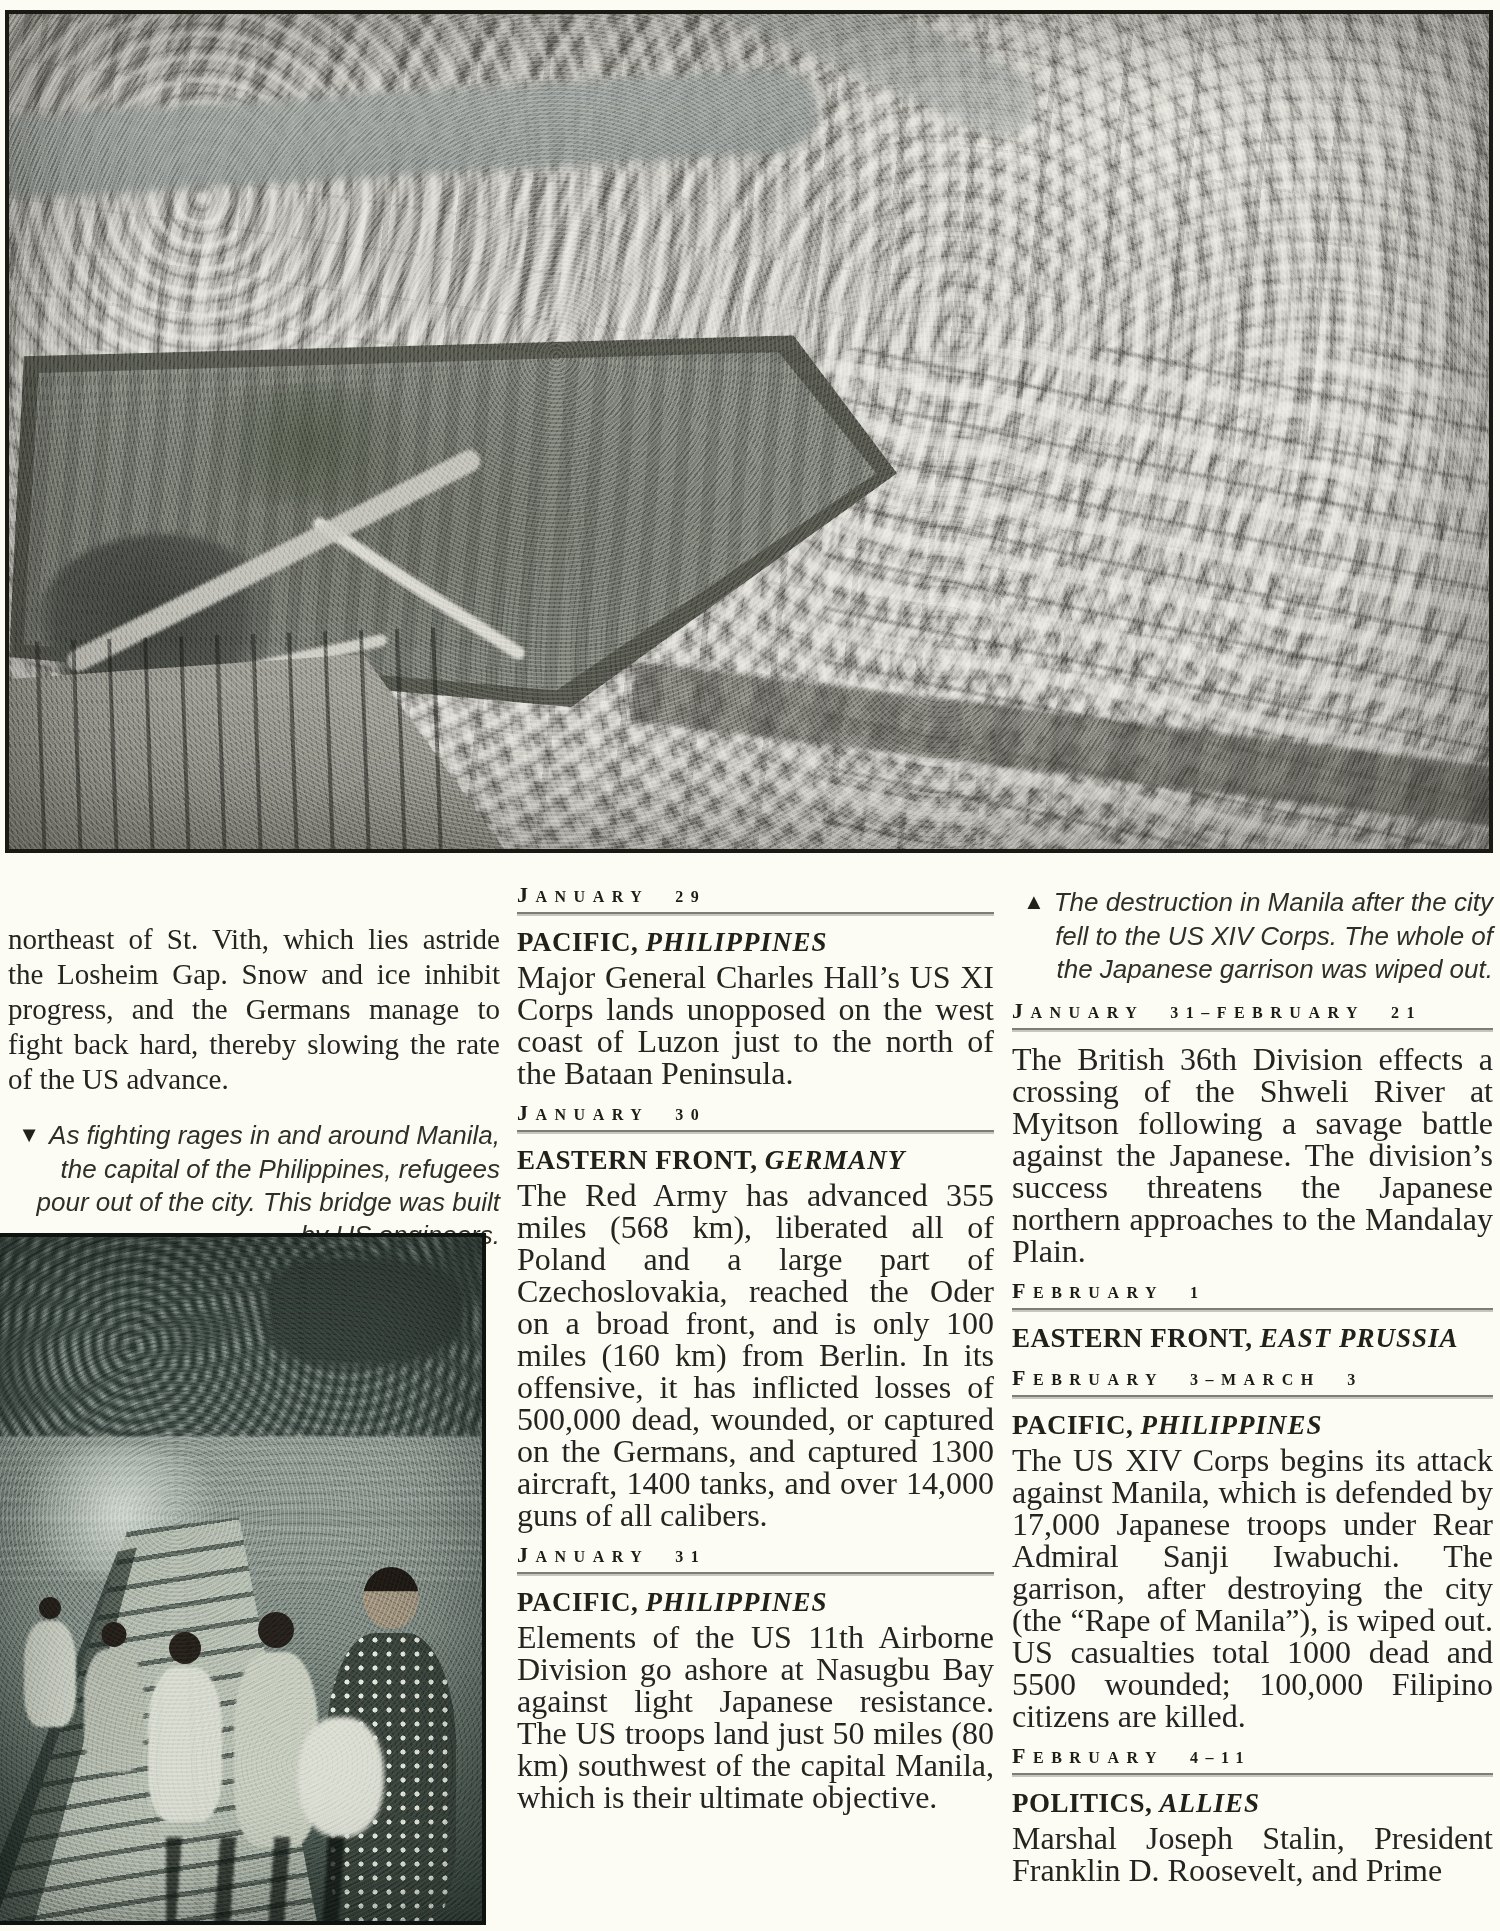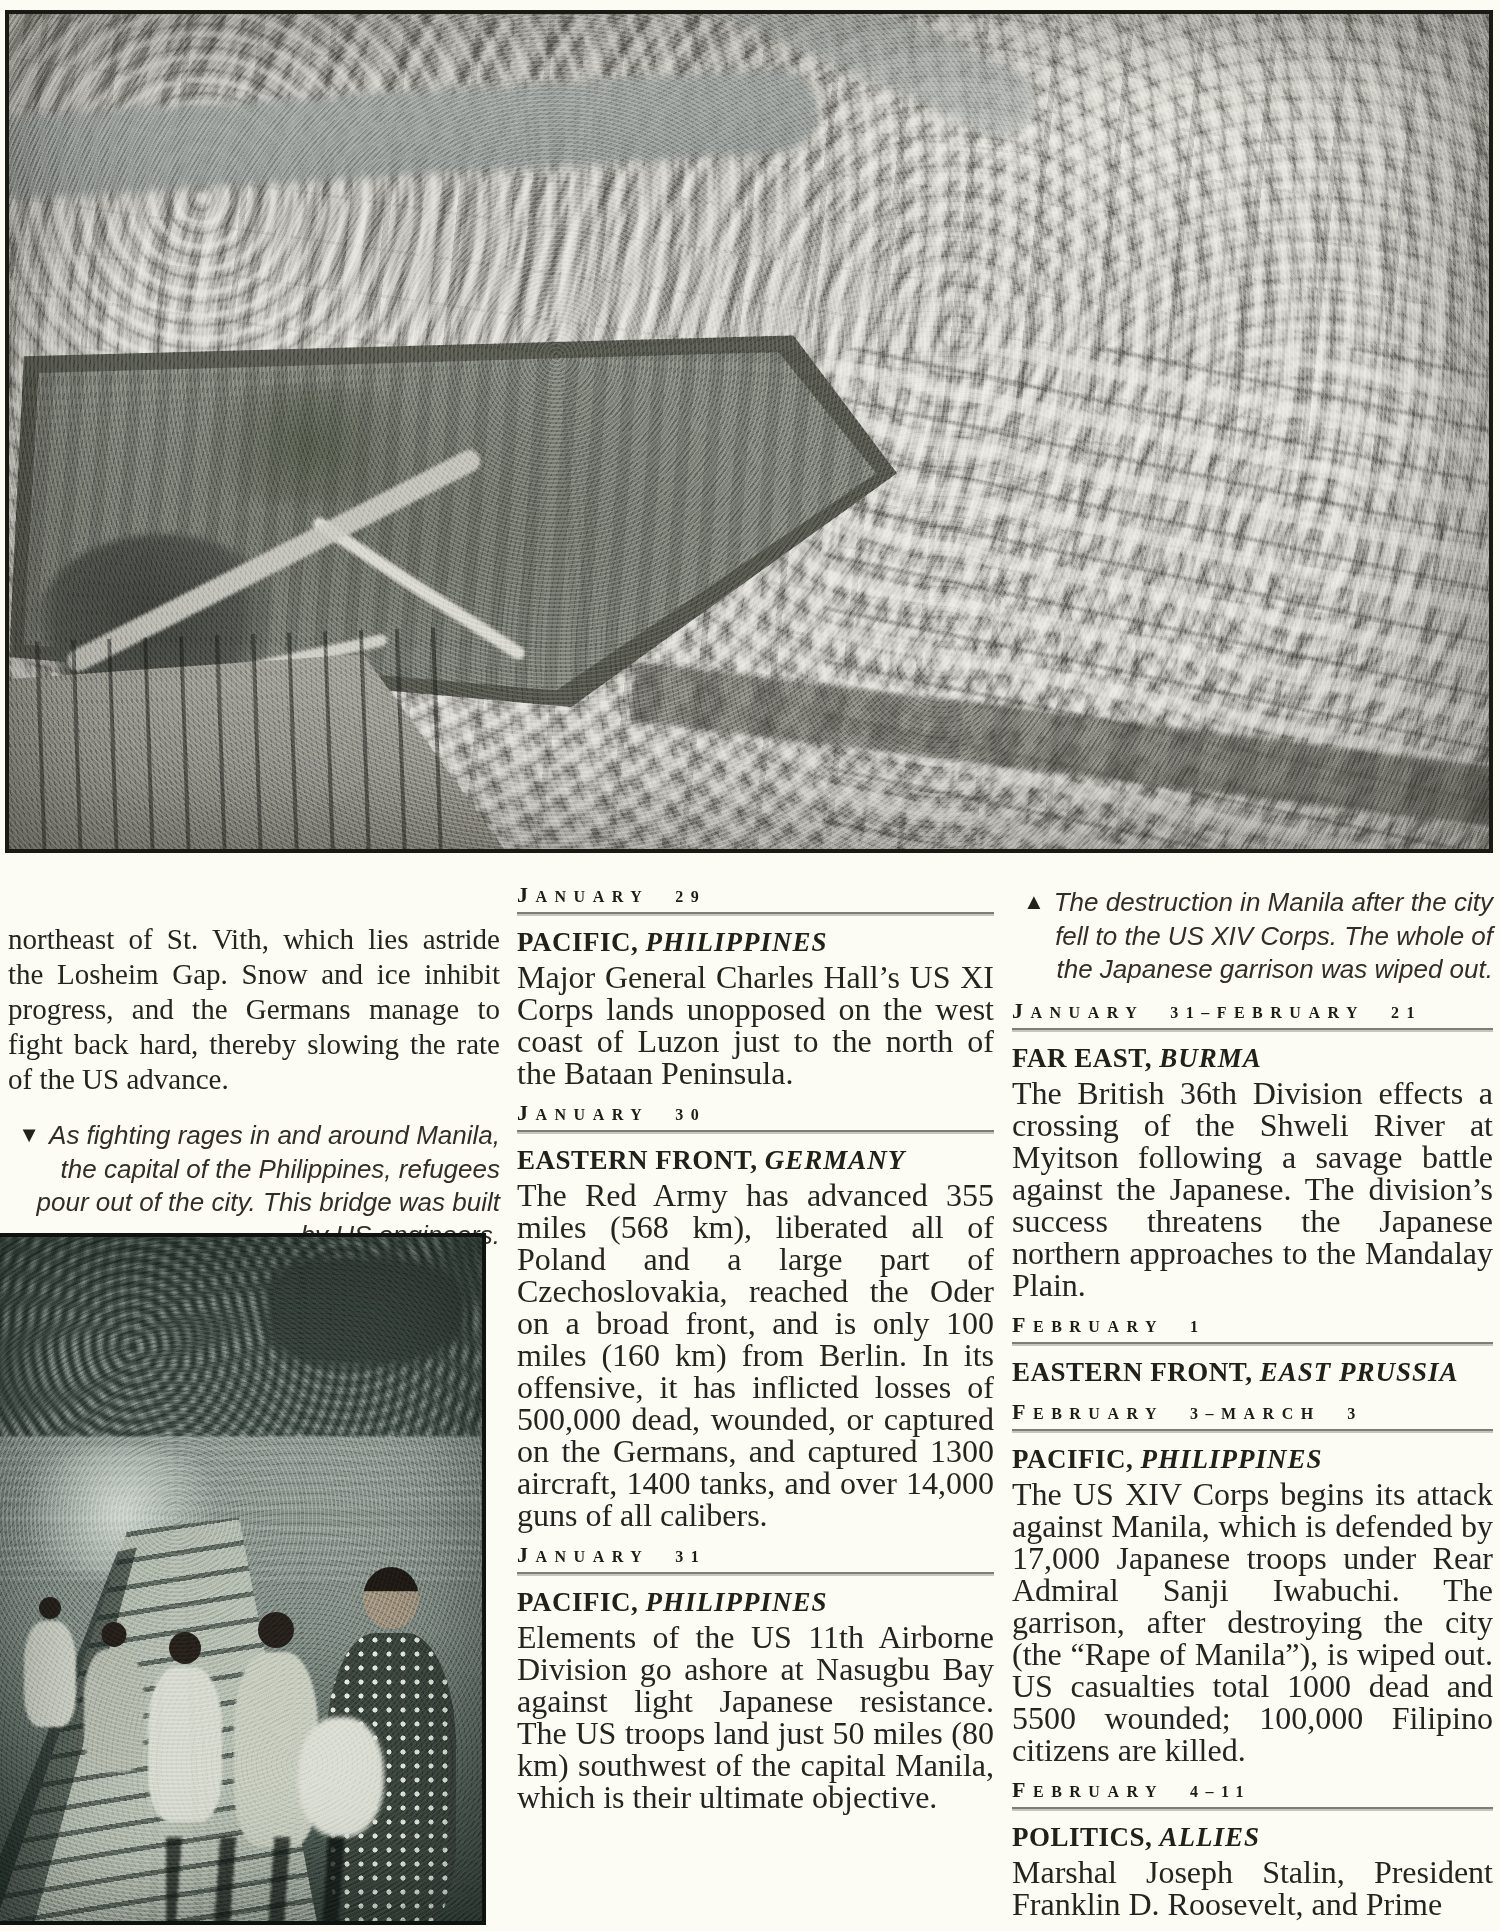--- a/index.html
+++ b/index.html
@@ -265,24 +265,20 @@
 
   <div class="col col-right">
 
     <p class="caption">
       <span class="cap-marker">▲</span><span>The destruction in Manila after the city fell to the US XIV Corps. The whole of the Japanese garrison was wiped out.</span>
     </p>
 
     <section class="entry">
       <h2 class="date-heading">JANUARY 31–FEBRUARY 21</h2>
       <div class="date-rule"></div>
-      <h3 class="entry-label">
-        <span class="theater">FAR EAST,</span>
-        <span class="region">BURMA</span>
-      </h3>
       <p class="bodytext">The British 36th Division effects a crossing of the Shweli River at Myitson following a savage battle against the Japanese. The division’s success threatens the Japanese northern approaches to the Mandalay Plain.</p>
     </section>
 
     <section class="entry">
       <h2 class="date-heading">FEBRUARY 1</h2>
       <div class="date-rule"></div>
       <h3 class="entry-label">
         <span class="theater">EASTERN FRONT,</span>
         <span class="region">EAST PRUSSIA</span>
       </h3>

